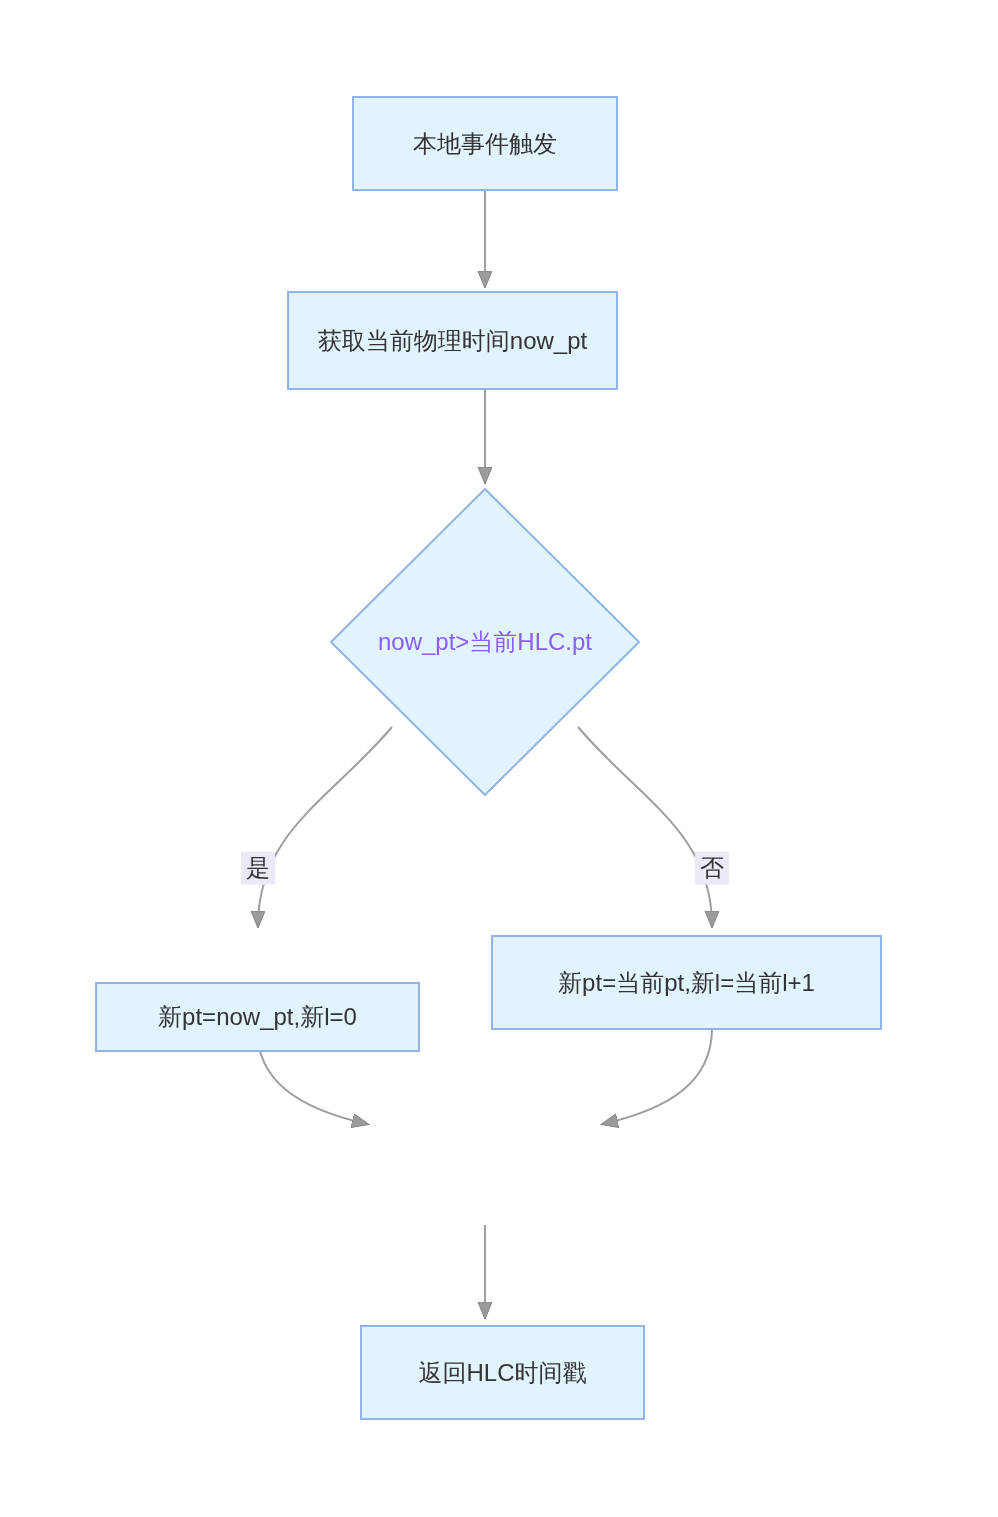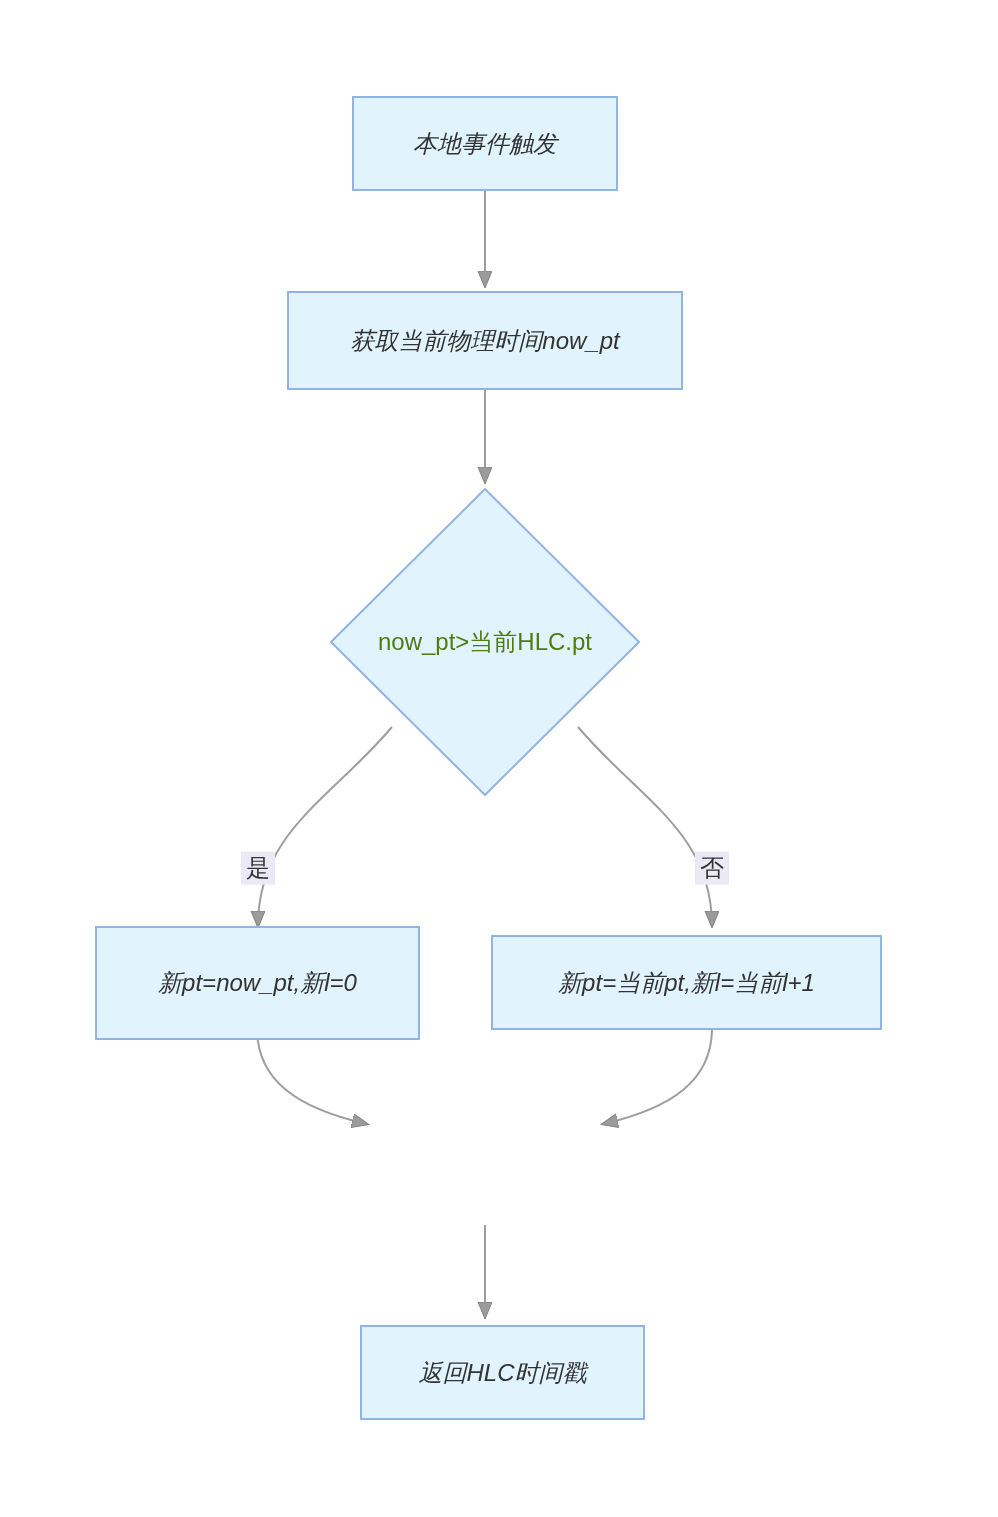--- a/index.html
+++ b/index.html
@@ -26,28 +26,27 @@
     box-sizing: border-box;
     display: flex;
     align-items: center;
     justify-content: center;
     background: #e1f3fd;
     border: 2px solid #92b3e5;
     color: #333333;
     font-size: 24px;
     text-align: right;
     line-height: 1.3;
-    font-style: italic;
   }
   .diamond-label {
     position: absolute;
     display: flex;
     align-items: center;
     justify-content: center;
-    color: #4d7c0f;
+    color: #8b5cf6;
     font-size: 24px;
     text-align: center;
     background: transparent;
   }
   .edge-label {
     position: absolute;
     transform: translate(-50%, -50%);
     background: #ece9f7;
     color: #333333;
     font-size: 24px;
@@ -79,25 +78,25 @@
 
     <path d="M 712 1030 C 711 1080, 673 1108, 603 1124" fill="none" stroke="#9e9e9e" stroke-width="2" marker-end="url(#arrow)"></path>
 
     <path d="M 485 1225 L 485 1317" fill="none" stroke="#9e9e9e" stroke-width="2" marker-end="url(#arrow)"></path>
 
     <polygon points="485,489 639,642 485,795 331,642" fill="#e1f3fd" stroke="#92b3e5" stroke-width="2" stroke-linejoin="round"></polygon>
   </svg>
 
   <div class="node" style="left:352px; top:96px; width:266px; height:95px;">本地事件触发</div>
 
-  <div class="node" style="left:287px; top:291px; width:396px; height:99px;">获取当前物理时间now_pt</div>
+  <div class="node" style="left:287px; top:291px; width:331px; height:99px;">获取当前物理时间now_pt</div>
 
   <div class="diamond-label" style="left:345px; top:612px; width:280px; height:60px;">now_pt&gt;当前HLC.pt</div>
 
-  <div class="node" style="left:95px; top:926px; width:325px; height:114px;">新pt=now_pt,新l=0</div>
+  <div class="node" style="left:95px; top:982px; width:325px; height:70px;">新pt=now_pt,新l=0</div>
 
   <div class="node" style="left:491px; top:935px; width:391px; height:95px;">新pt=当前pt,新l=当前l+1</div>
 
 
   <div class="node" style="left:360px; top:1325px; width:285px; height:95px;">返回HLC时间戳</div>
 
   <div class="edge-label" style="left:258px; top:868px;">是</div>
 
   <div class="edge-label" style="left:712px; top:868px;">否</div>
 

